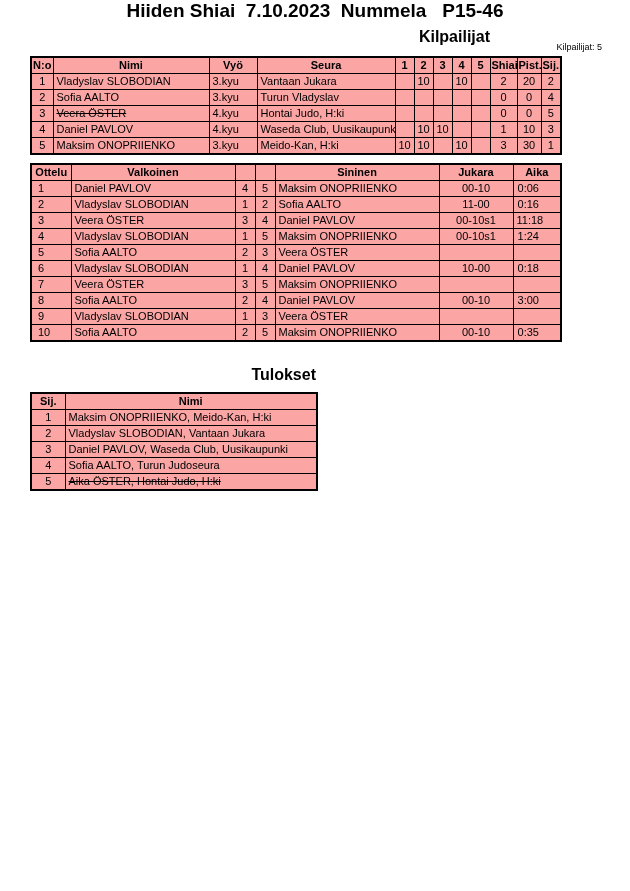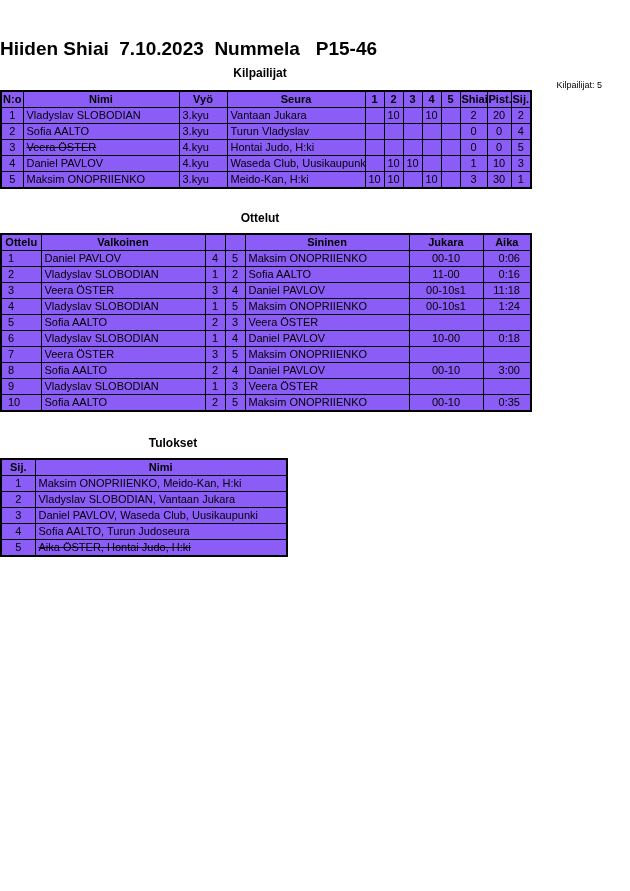--- a/index.html
+++ b/index.html
@@ -7,47 +7,47 @@
     margin: 0; padding: 0;
     width: 630px; height: 891px;
     background: #ffffff;
     color: #000000;
     font-family: "Liberation Sans", sans-serif;
     overflow: hidden;
   }
   .page { position: relative; width: 630px; height: 891px; }
 
   .title {
-    padding-top: 38px;
-    text-align: left;
+    text-align: center;
     font-size: 19px;
     font-weight: bold;
     white-space: pre;
   }
 
   .heading-row { position: relative; margin-top: 6px; }
   .section-heading {
     font-weight: bold;
-    font-size: 12px;
-    text-align: center;
+    font-size: 16px;
+    text-align: right;
   }
   .heading-kilpailijat, .heading-ottelut { width: 460px; margin-left: 30px; }
   .heading-tulokset { width: 286px; margin-left: 30px; }
   .competitor-count {
     position: absolute;
     top: 14px; right: 28px;
     font-size: 9px;
     font-weight: normal;
   }
 
   table {
     border-collapse: collapse;
     table-layout: fixed;
+    margin-left: 30px;
     border: 2px solid #000;
-    background: #8b5cf6;
+    background: #fca5a5;
   }
   .t1, .t2 { width: 530px; }
   .t3 { width: 286px; }
   .t1 { margin-top: 10px; }
   .heading-row.ottelut { margin-top: 22px; }
   .t2 { margin-top: 8px; }
   .heading-row.tulokset { margin-top: 24px; }
   .t3 { margin-top: 8px; }
 
   th, td {
@@ -55,21 +55,21 @@
     font-size: 11px;
     height: 16px;
     line-height: 15px;
     padding: 0 3px;
     white-space: nowrap;
     overflow: hidden;
     text-align: left;
   }
   th { font-weight: bold; text-align: center; padding: 0 1px; }
   td.c { text-align: center; padding: 0 1px; }
-  td.r { text-align: right; padding-right: 10px; }
+  td.r { text-align: right; padding-right: 21px; }
   td.num { padding-left: 6px; }
   tr.struck .strike-target { text-decoration: line-through; }
 </style>
 </head>
 <body>
 
 <div class="page">
 
   <div class="title">Hiiden Shiai  7.10.2023  Nummela   P15-46</div>
 
@@ -177,23 +177,20 @@
           <td class="c"></td>
           <td class="c">10</td>
           <td class="c"></td>
           <td class="c">3</td>
           <td class="c">30</td>
           <td class="c">1</td>
         </tr>
       </tbody>
   </table>
 
-  <div class="heading-row ottelut">
-    <div class="section-heading heading-ottelut">Ottelut</div>
-  </div>
 
   <table class="t2">
     <colgroup>
       <col style="width:40px">
         <col style="width:164px">
         <col style="width:20px">
         <col style="width:20px">
       <col style="width:164px">
         <col style="width:74px">
         <col style="width:48px">

